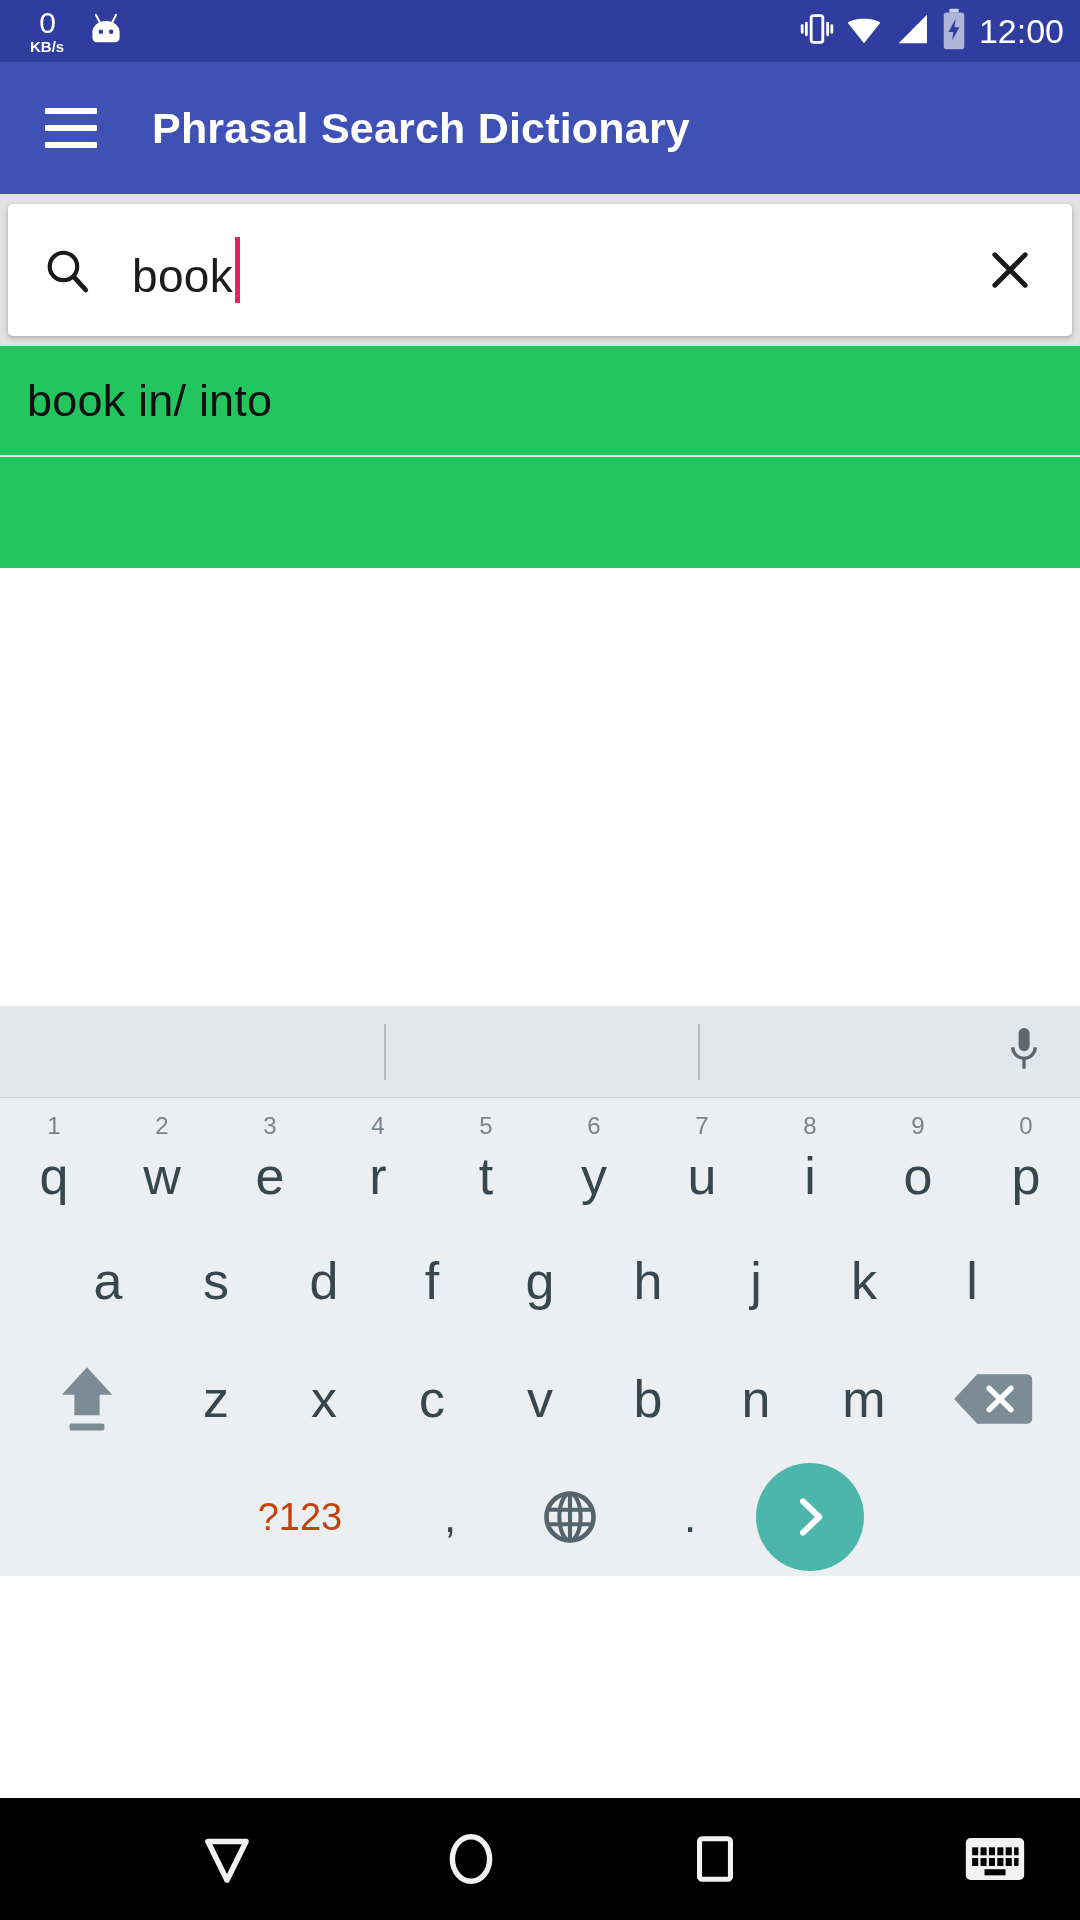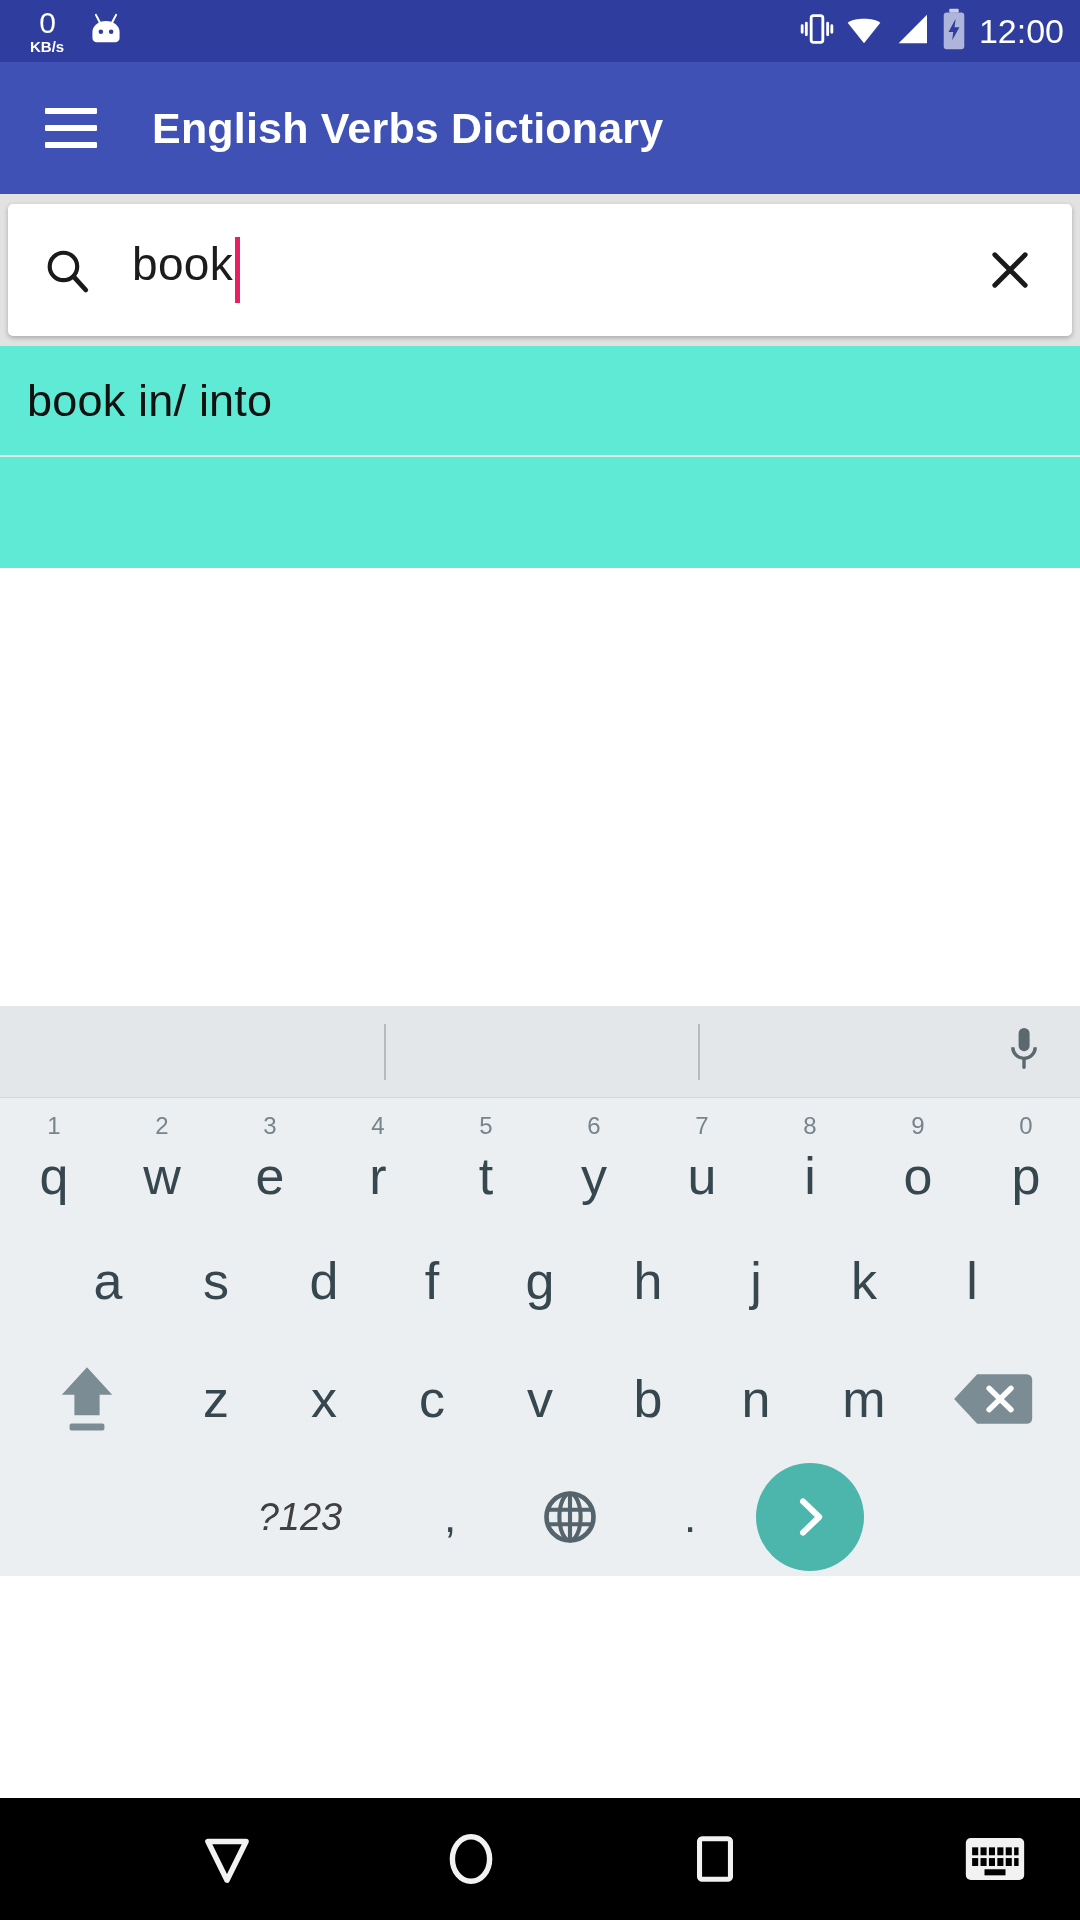--- a/index.html
+++ b/index.html
@@ -43,27 +43,27 @@
     background:#dfeaf9;}
 
   
   .search-wrap{ background:#e2e2e2; padding:10px 8px 10px 8px; }
   .search-card{
     background:#ffffff; height:132px; border-radius:5px;
     display:flex; align-items:center; padding:0 34px;
     box-shadow:0 2px 5px rgba(0,0,0,.26);
   }
   .search-icon{ width:50px; height:50px; flex:none; }
-  .search-text-wrap{ display:flex; align-items:flex-start; margin-left:40px; flex:1;}
+  .search-text-wrap{ display:flex; align-items:flex-end; margin-left:40px; flex:1;}
   .search-text{ font-size:46px; color:#1c1c1c; letter-spacing:.3px;}
   .caret{ width:5px; height:66px; background:#e91e63; margin-left:2px;}
   .clear-icon{ width:56px; height:56px; flex:none;}
 
   
-  .results{ background:#5eead4; }
+  .results{ background:#22c55e; }
   .result-row{ height:111px; display:flex; align-items:center;
     padding-left:27px; border-bottom:2px solid #e6e6e6; cursor:pointer;}
   .result-row .label{ font-size:45px; color:#111111; letter-spacing:.2px;}
   .result-row.blank{ border-bottom:none; }
 
   
   .keyboard{ position:absolute; left:0; top:1006px; width:1080px; height:434px;}
   .kb-suggest{ height:92px; background:#e4e7e9; display:flex; align-items:center;
     position:relative; border-bottom:1px solid #d4d7d9;}
   .kb-div{ position:absolute; top:18px; width:2px; height:56px; background:#b6bcbe;}
@@ -75,21 +75,21 @@
   .kb-row1 .key{ width:108px; height:118px; font-size:52px; font-weight:400;}
   .kb-row1 .key .hint{ position:absolute; top:8px; left:50%; transform:translateX(-50%);
     font-size:24px; color:#76848b; font-weight:400;}
   .kb-row1 .key .ch{ margin-top:26px; }
   .kb-row2{ padding:0 54px; }
   .kb-row2 .key{ width:108px; height:118px; font-size:52px;}
   .kb-row3 .key{ width:108px; height:118px; font-size:52px;}
   .kb-row3 .key.wide{ width:150px;}
   .kb-row4{ height:118px; }
   .kb-row4 .key{ height:100px;}
-  .key-123{ width:190px; font-size:38px; color:#404040;font-style:italic;}
+  .key-123{ width:190px; font-size:38px; color:#c2410c;}
   .key-comma{ width:110px; font-size:44px; color:#37474f;}
   .key-globe{ width:130px;}
   .key-space{ width:400px; height:76px; background:#d3d8db; border-radius:8px;
     display:flex; align-items:center; justify-content:center;
     color:#9aa4aa; font-size:38px;}
   .key-period{ width:110px; font-size:44px; color:#37474f;}
   .key-enter{ width:130px; display:flex; align-items:center; justify-content:center;}
   .enter-circle{ width:108px; height:108px; border-radius:50%; background:#4cb6ac;
     display:flex; align-items:center; justify-content:center;}
 
@@ -146,21 +146,21 @@
   </div>
 </div>
 
 <div class="appbar">
   <div class="appbar-top">
     <div class="hamburger">
       <span></span>
         <span></span>
         <span></span>
     </div>
-    <div class="app-title">English Verbs Dictionary</div>
+    <div class="app-title">Phrasal Search Dictionary</div>
   </div>
 
 </div>
 
 <div class="search-wrap">
   <div class="search-card">
     <span class="search-icon">
       <svg width="50" height="50" viewBox="0 0 24 24">
         <circle cx="10.3" cy="10.3" r="6.6" fill="none" stroke="#1a1a1a" stroke-width="2"></circle>
         <path d="M15.3 15.3 L21 21.6" stroke="#1a1a1a" stroke-width="2.3" stroke-linecap="round"></path>

